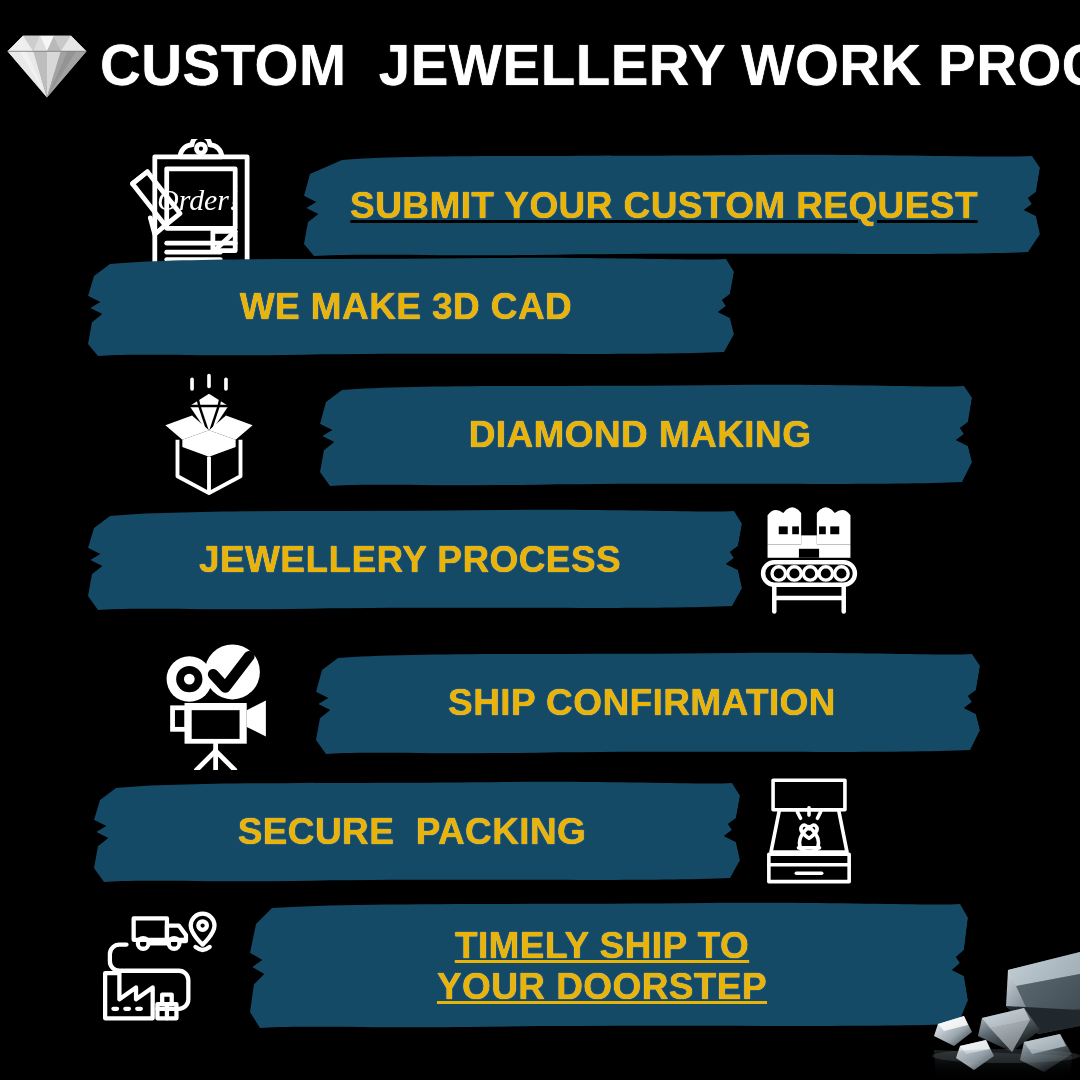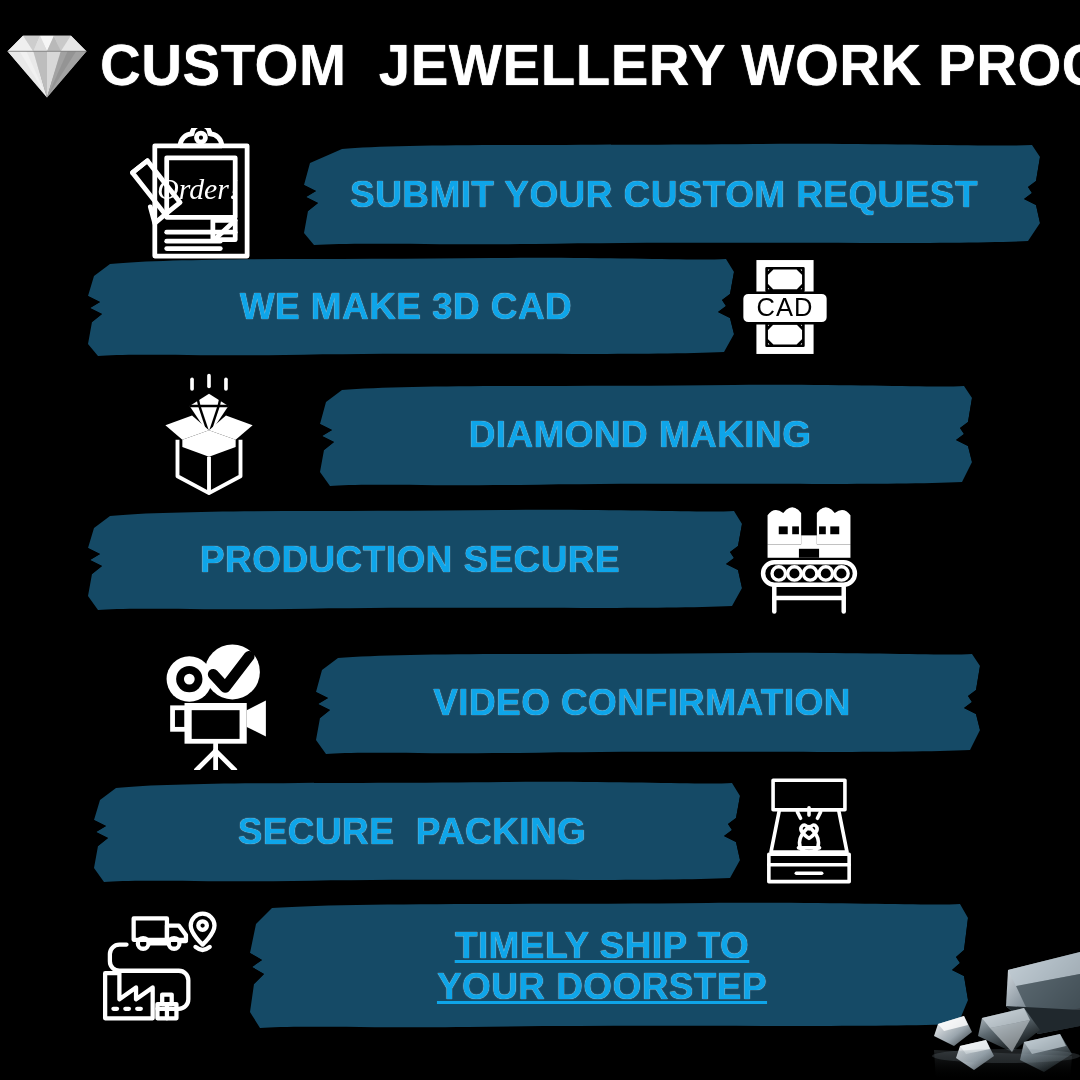--- a/index.html
+++ b/index.html
@@ -80,30 +80,30 @@
     top: 0;
     width: 100%;
     height: 100%;
     display: block;
   }
   .banner .label {
     position: relative;
     z-index: 2;
     font-family: "Liberation Sans", sans-serif;
     font-weight: bold;
-    color: #0ea5e9;
+    color: #eab308;
     text-align: center;
     white-space: pre;
     line-height: 1.12;
     letter-spacing: 0.4px;
     text-shadow: 0 0 1px #ffffff;
   }
 
   
-  #step-1 { left: 120px;  top: 128px; }
+  #step-1 { left: 120px;  top: 139px; text-decoration: underline; }
   #step-1 .icon-wrap { width: 150px; height: 134px; }
   #step-1 .banner { width: 760px; height: 108px; margin-left: 14px; }
   #step-1 .label { font-size: 37px; }
 
   #step-2 { left: 74px;   top: 254px; }
   #step-2 .banner { width: 664px; height: 106px; }
   #step-2 .label { font-size: 37px; }
   #step-2 .icon-wrap { width: 106px; height: 98px; margin-left: -6px; }
 
   #step-3 { left: 148px;  top: 372px; gap: 18px; }
@@ -214,32 +214,20 @@
 
   <div class="step" id="step-2">
     <div class="banner">
       <svg class="brush" viewBox="0 0 664 106" preserveAspectRatio="none">
         <path fill="#154a66" d="M36,10 C110,3 280,6 420,4 C540,3 620,7 652,5 L660,18 L656,40 L648,46 L652,52 L644,58 L656,64 L660,80 L650,98 C560,102 360,98 210,101 C120,102 52,99 24,102 L14,90 L18,68 L28,60 L16,54 L26,48 L14,42 L20,22 Z"></path>
         <path fill="#000000" d="M14,42 L26,48 L16,54 L28,60 L18,68 L12,60 L8,50 Z"></path>
         <path fill="#000000" d="M660,18 L656,40 L648,46 L652,52 L644,58 L656,64 L660,80 L664,58 L664,34 Z"></path>
       </svg>
       <div class="label">WE MAKE 3D CAD</div>
     </div>
-    <div class="icon-wrap">
-      <svg viewBox="0 0 100 96" width="100%" height="100%">
-        <rect x="22" y="2" width="56" height="92" fill="#ffffff"></rect>
-        <g fill="none" stroke="#000000" stroke-width="2.6" stroke-linejoin="round">
-          <path d="M32 10 h36 v22 h-36 z M32 16 l6 -6 M62 10 l6 6 M32 26 l6 6 M62 32 l6 -6"></path>
-          <path d="M32 64 h36 v22 h-36 z M32 70 l6 -6 M62 64 l6 6 M32 80 l6 6 M62 86 l6 -6"></path>
-        </g>
-        <rect x="8" y="34" width="84" height="30" rx="6" fill="#ffffff"></rect>
-        <rect x="8" y="34" width="84" height="30" rx="6" fill="none" stroke="#000000" stroke-width="2.4"></rect>
-        <text x="50" y="57" font-family="Liberation Sans, sans-serif" font-size="25" fill="#000000" text-anchor="middle" letter-spacing="1">CAD</text>
-      </svg>
-    </div>
   </div>
 
   <div class="step" id="step-3">
     <div class="icon-wrap">
       <svg viewBox="0 0 100 104" width="100%" height="100%">
         <g stroke="#ffffff" stroke-width="3" fill="none" stroke-linecap="round">
           <path d="M36 6 v8"></path>
             <path d="M50 3 v9"></path>
             <path d="M64 6 v8"></path>
         </g>
@@ -274,21 +262,21 @@
     </div>
   </div>
 
   <div class="step" id="step-4">
     <div class="banner">
       <svg class="brush" viewBox="0 0 672 108" preserveAspectRatio="none">
         <path fill="#154a66" d="M36,10 C110,3 290,6 430,4 C550,3 632,7 660,5 L668,18 L664,40 L656,46 L660,52 L652,58 L664,64 L668,82 L658,100 C570,104 370,100 215,103 C125,104 52,101 24,104 L14,90 L18,68 L28,60 L16,54 L26,48 L14,42 L20,22 Z"></path>
         <path fill="#000000" d="M14,42 L26,48 L16,54 L28,60 L18,68 L12,60 L8,50 Z"></path>
         <path fill="#000000" d="M668,18 L664,40 L656,46 L660,52 L652,58 L664,64 L668,82 L672,58 L672,34 Z"></path>
       </svg>
-      <div class="label">PRODUCTION SECURE</div>
+      <div class="label">JEWELLERY PROCESS</div>
     </div>
     <div class="icon-wrap">
       <svg viewBox="0 0 110 100" width="100%" height="100%">
 
         <path d="M18 10 q6 -8 14 -2 q8 -10 16 0 v28 h-30 z" fill="#ffffff"></path>
         <path d="M92 10 q-6 -8 -14 -2 q-8 -10 -16 0 v28 h30 z" fill="#ffffff"></path>
         <rect x="18" y="36" width="74" height="12" fill="#ffffff"></rect>
         <rect x="48" y="28" width="14" height="10" fill="#ffffff"></rect>
         <g fill="#000000">
           <rect x="28" y="20" width="8" height="7"></rect>
@@ -339,21 +327,21 @@
           <path d="M46 96 v16"></path>
         </g>
       </svg>
     </div>
     <div class="banner">
       <svg class="brush" viewBox="0 0 684 106" preserveAspectRatio="none">
         <path fill="#154a66" d="M38,8 C112,2 296,5 440,3 C560,2 644,6 672,4 L680,16 L676,40 L668,46 L672,52 L664,58 L676,64 L680,80 L670,100 C580,104 376,100 218,103 C126,104 54,101 26,104 L16,90 L20,68 L30,60 L18,54 L28,48 L16,42 L22,20 Z"></path>
         <path fill="#000000" d="M16,42 L28,48 L18,54 L30,60 L20,68 L14,60 L10,50 Z"></path>
         <path fill="#000000" d="M680,16 L676,40 L668,46 L672,52 L664,58 L676,64 L680,80 L684,58 L684,34 Z"></path>
       </svg>
-      <div class="label">VIDEO CONFIRMATION</div>
+      <div class="label">SHIP CONFIRMATION</div>
     </div>
   </div>
 
   <div class="step" id="step-6">
     <div class="banner">
       <svg class="brush" viewBox="0 0 664 108" preserveAspectRatio="none">
         <path fill="#154a66" d="M36,10 C110,3 286,6 424,4 C544,3 624,7 652,5 L660,18 L656,40 L648,46 L652,52 L644,58 L656,64 L660,82 L650,100 C562,104 364,100 212,103 C122,104 52,101 24,104 L14,90 L18,68 L28,60 L16,54 L26,48 L14,42 L20,22 Z"></path>
         <path fill="#000000" d="M14,42 L26,48 L16,54 L28,60 L18,68 L12,60 L8,50 Z"></path>
         <path fill="#000000" d="M660,18 L656,40 L648,46 L652,52 L644,58 L656,64 L660,82 L664,58 L664,34 Z"></path>
       </svg>

